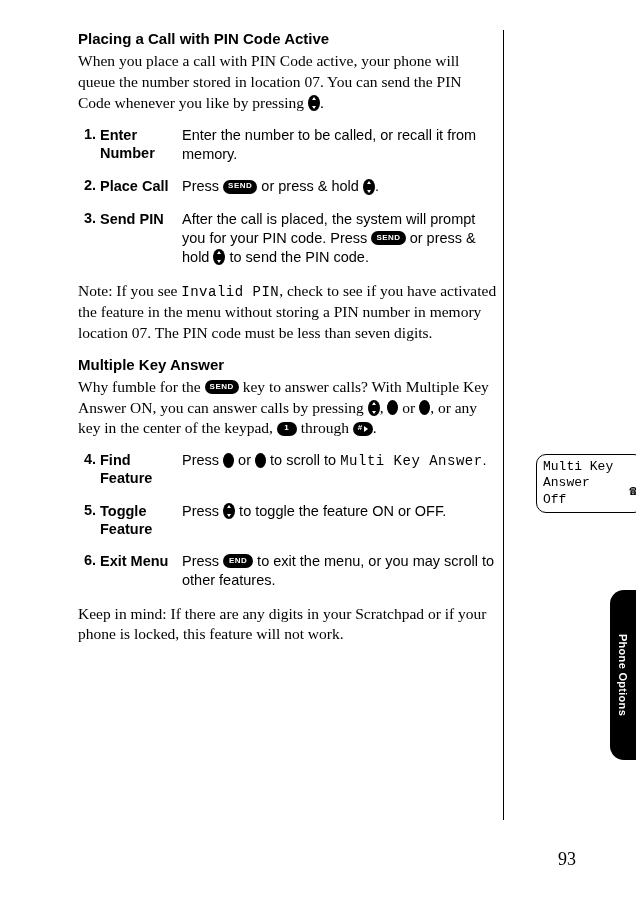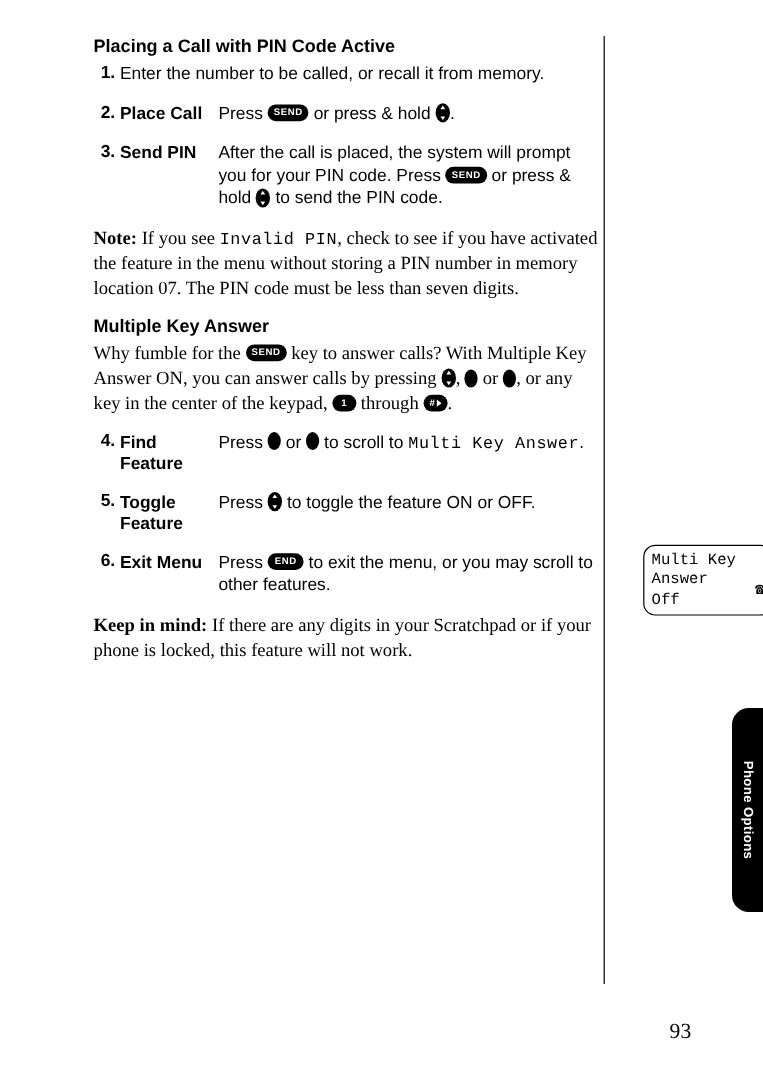--- a/index.html
+++ b/index.html
@@ -6,21 +6,21 @@
   html, body { width: 636px; height: 898px; background: #fff; font-family: Arial, Helvetica, sans-serif; color: #000; }
   .page { position: relative; width: 636px; height: 898px; padding: 30px 78px 30px 78px; }
   .content { width: 420px; }
   .heading { font-weight: bold; font-size: 15px; margin-bottom: 4px; }
   .para { font-size: 15.5px; line-height: 1.35; margin-bottom: 12px; font-family: Georgia, 'Times New Roman', serif; }
   .steps { margin: 6px 0 12px 0; }
   .step { display: flex; margin-bottom: 14px; font-size: 14.5px; }
   .step-num { width: 22px; text-align: right; font-weight: bold; flex-shrink: 0; padding-right: 4px; }
   .step-title { width: 82px; font-weight: bold; flex-shrink: 0; line-height: 1.25; }
   .step-desc { flex: 1; line-height: 1.3; }
-  .note-label { font-weight: bold; font-family: Georgia, 'Times New Roman', serif; }
+  .note-label { font-weight: normal; font-family: Georgia, 'Times New Roman', serif; }
   .pixel { font-family: 'Courier New', monospace; font-size: 14px; letter-spacing: 0.5px; }
   .pill {
     display: inline-flex; align-items: center; justify-content: center;
     min-width: 30px; height: 14px; background: #000; color: #fff;
     border-radius: 8px; font-size: 8px; font-weight: bold; font-family: Arial, sans-serif;
     padding: 0 5px; vertical-align: middle; letter-spacing: 0.5px;
     position: relative; top: -1px;
   }
   .pill-num { min-width: 20px; }
   .oval-btn {
@@ -53,24 +53,28 @@
 </style>
 </head>
 <body>
 
 <div class="page">
   <div class="divider"></div>
 
   <div class="content">
 
     <div class="heading">Placing a Call with PIN Code Active</div>
+    <p class="para">
+      <span>When you place a call with PIN Code active, your phone will queue the number stored in location 07. You can send the PIN Code whenever you like by pressing </span><span class="oval-btn"></span><span>.</span>
+    </p>
 
     <div class="steps">
       <div class="step">
         <div class="step-num">1.</div>
+        <div class="step-title">Enter Number</div>
         <div class="step-desc">Enter the number to be called, or recall it from memory.</div>
       </div>
       <div class="step">
         <div class="step-num">2.</div>
         <div class="step-title">Place Call</div>
         <div class="step-desc">
           <span>Press </span><span class="pill">SEND</span><span> or press &amp; hold </span><span class="oval-btn"></span><span>.</span>
         </div>
       </div>
       <div class="step">

